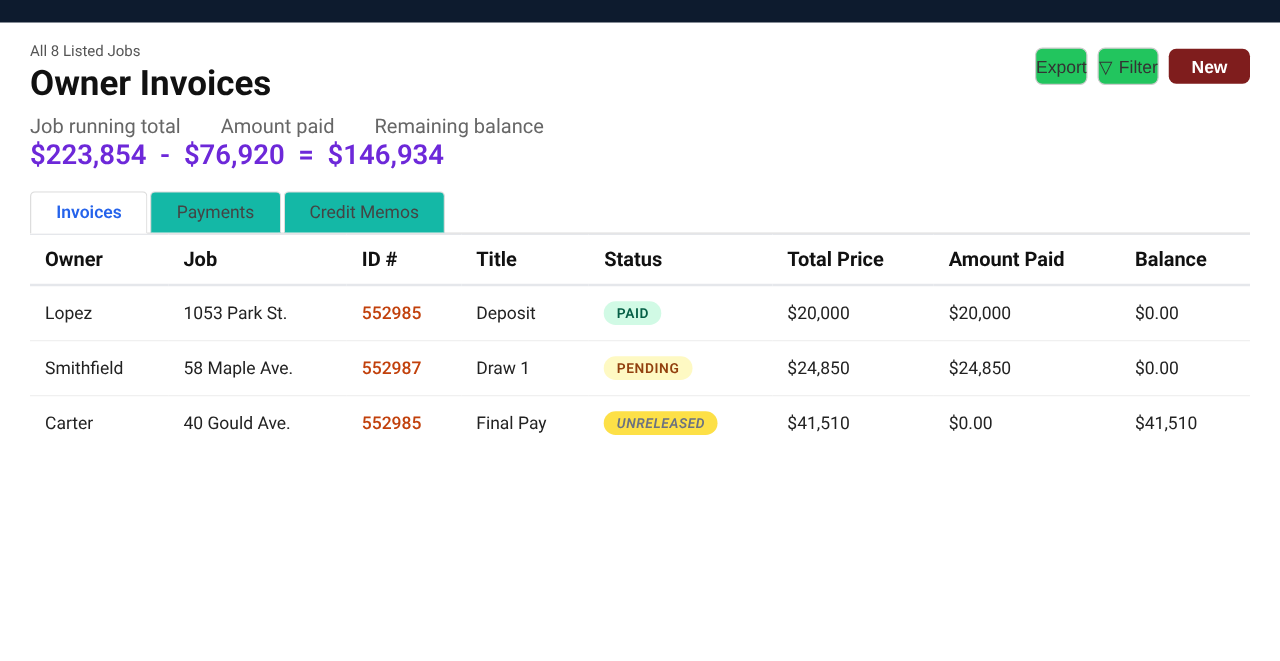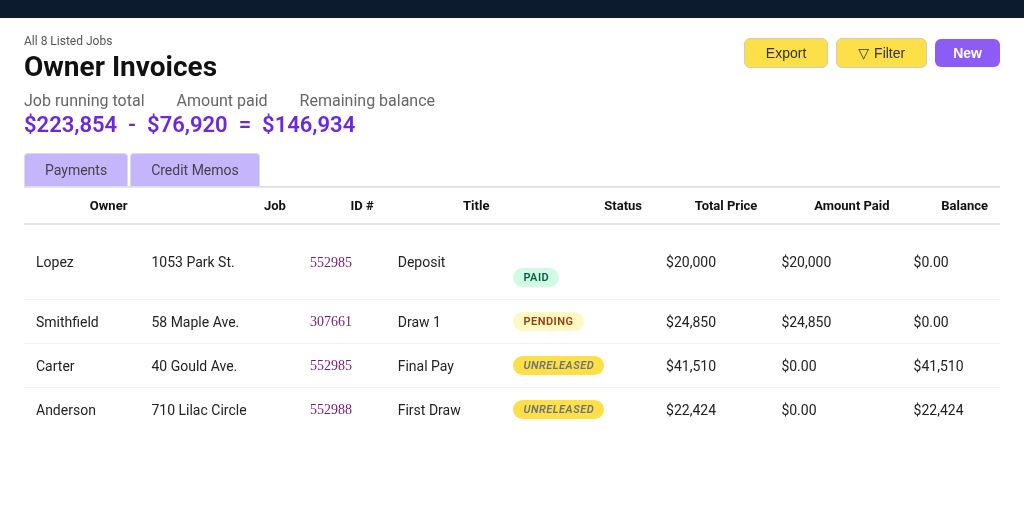--- a/index.html
+++ b/index.html
@@ -37,34 +37,34 @@
 
     .header-buttons {
       display: flex;
       gap: 8px;
       align-items: center;
       margin-top: 4px;
     }
 
     .btn-export, .btn-filter {
       border: 1px solid #ccc;
-      background: #fde047;
+      background: #22c55e;
       border-radius: 6px;
-      padding: 6px 21px;
+      padding: 6px 0;
       font-size: 14px;
       cursor: pointer;
       display: flex;
       align-items: center;
       gap: 5px;
       color: #333;
       justify-content: center;
     }
 
     .btn-new {
-      background: #8b5cf6;
+      background: #7f1d1d;
       color: #fff;
       border: none;
       border-radius: 6px;
       padding: 6px 18px;
       font-size: 14px;
       font-weight: 600;
       cursor: pointer;
     }
 
     .summary-section {
@@ -90,21 +90,21 @@
       border-bottom: 1px solid #ddd;
       margin-bottom: 0;
     }
 
     .tab {
       padding: 8px 20px;
       font-size: 14px;
       cursor: pointer;
       border: 1px solid #ddd;
       border-bottom: none;
-      background: #c4b5fd;
+      background: #14b8a6;
       color: #444;
       margin-right: 2px;
       border-radius: 4px 4px 0 0;
     }
 
     .tab.active {
       background: #fff;
       color: #2563eb;
       font-weight: 600;
       border-bottom: 1px solid #fff;
@@ -116,59 +116,57 @@
       border-collapse: collapse;
       margin-top: 0;
     }
 
     thead tr {
       border-top: 1px solid #e5e7eb;
       border-bottom: 2px solid #e5e7eb;
     }
 
     th {
-      text-align: right;
+      text-align: left;
       padding: 10px 12px;
-      font-size: 13px;
+      font-size: 16px;
       font-weight: 700;
       color: #111;
       background: #fff;
     }
 
     td {
       padding: 12px 12px;
       font-size: 14px;
       color: #222;
       border-bottom: 1px solid #f0f0f0;
     }
 
     tr:last-child td {
       border-bottom: none;
     }
 
     .id-link {
-      color: #701a75;
+      color: #c2410c;
       text-decoration: none;
       font-weight: 500;
-      font-family: Liberation Serif, serif;
     }
 
     .badge {
       display: inline-block;
       padding: 3px 10px;
       border-radius: 12px;
       font-size: 11px;
       font-weight: 600;
       letter-spacing: 0.5px;
     }
 
     .badge-paid {
       background: #d1fae5;
       color: #065f46;
-      margin-top: 31px;
     }
 
     .badge-pending {
       background: #fef9c3;
       color: #92400e;
     }
 
     .badge-unreleased {
       background: #fde047;
       color: #6b7280;
@@ -210,20 +208,23 @@
     <div class="summary-values">
       <span>$223,854</span>
       &nbsp;<span>-</span>&nbsp;
       <span>$76,920</span>
       &nbsp;<span>=</span>&nbsp;
       <span>$146,934</span>
     </div>
   </div>
 
   <div class="tabs-row">
+    <div class="tab active">
+      <span>Invoices</span>
+    </div>
     <div class="tab">
       <span>Payments</span>
     </div>
     <div class="tab">
       <span>Credit Memos</span>
     </div>
   </div>
 
   <table>
     <thead>
@@ -245,42 +246,32 @@
       <td><a class="id-link" href="#">552985</a></td>
       <td>Deposit</td>
       <td><span class="badge badge-paid">PAID</span></td>
       <td>$20,000</td>
       <td>$20,000</td>
       <td>$0.00</td>
     </tr>
         <tr>
       <td>Smithfield</td>
       <td>58 Maple Ave.</td>
-      <td><a class="id-link" href="#">307661</a></td>
+      <td><a class="id-link" href="#">552987</a></td>
       <td>Draw 1</td>
       <td><span class="badge badge-pending">PENDING</span></td>
       <td>$24,850</td>
       <td>$24,850</td>
       <td>$0.00</td>
     </tr>
         <tr>
       <td>Carter</td>
       <td>40 Gould Ave.</td>
       <td><a class="id-link" href="#">552985</a></td>
       <td>Final Pay</td>
       <td><span class="badge badge-unreleased">UNRELEASED</span></td>
       <td>$41,510</td>
       <td>$0.00</td>
       <td>$41,510</td>
     </tr>
-        <tr>
-      <td>Anderson</td>
-      <td>710 Lilac Circle</td>
-      <td><a class="id-link" href="#">552988</a></td>
-      <td>First Draw</td>
-      <td><span class="badge badge-unreleased">UNRELEASED</span></td>
-      <td>$22,424</td>
-      <td>$0.00</td>
-      <td>$22,424</td>
-    </tr>
       </tbody>
   </table>
 </div>
 
 </body></html>

